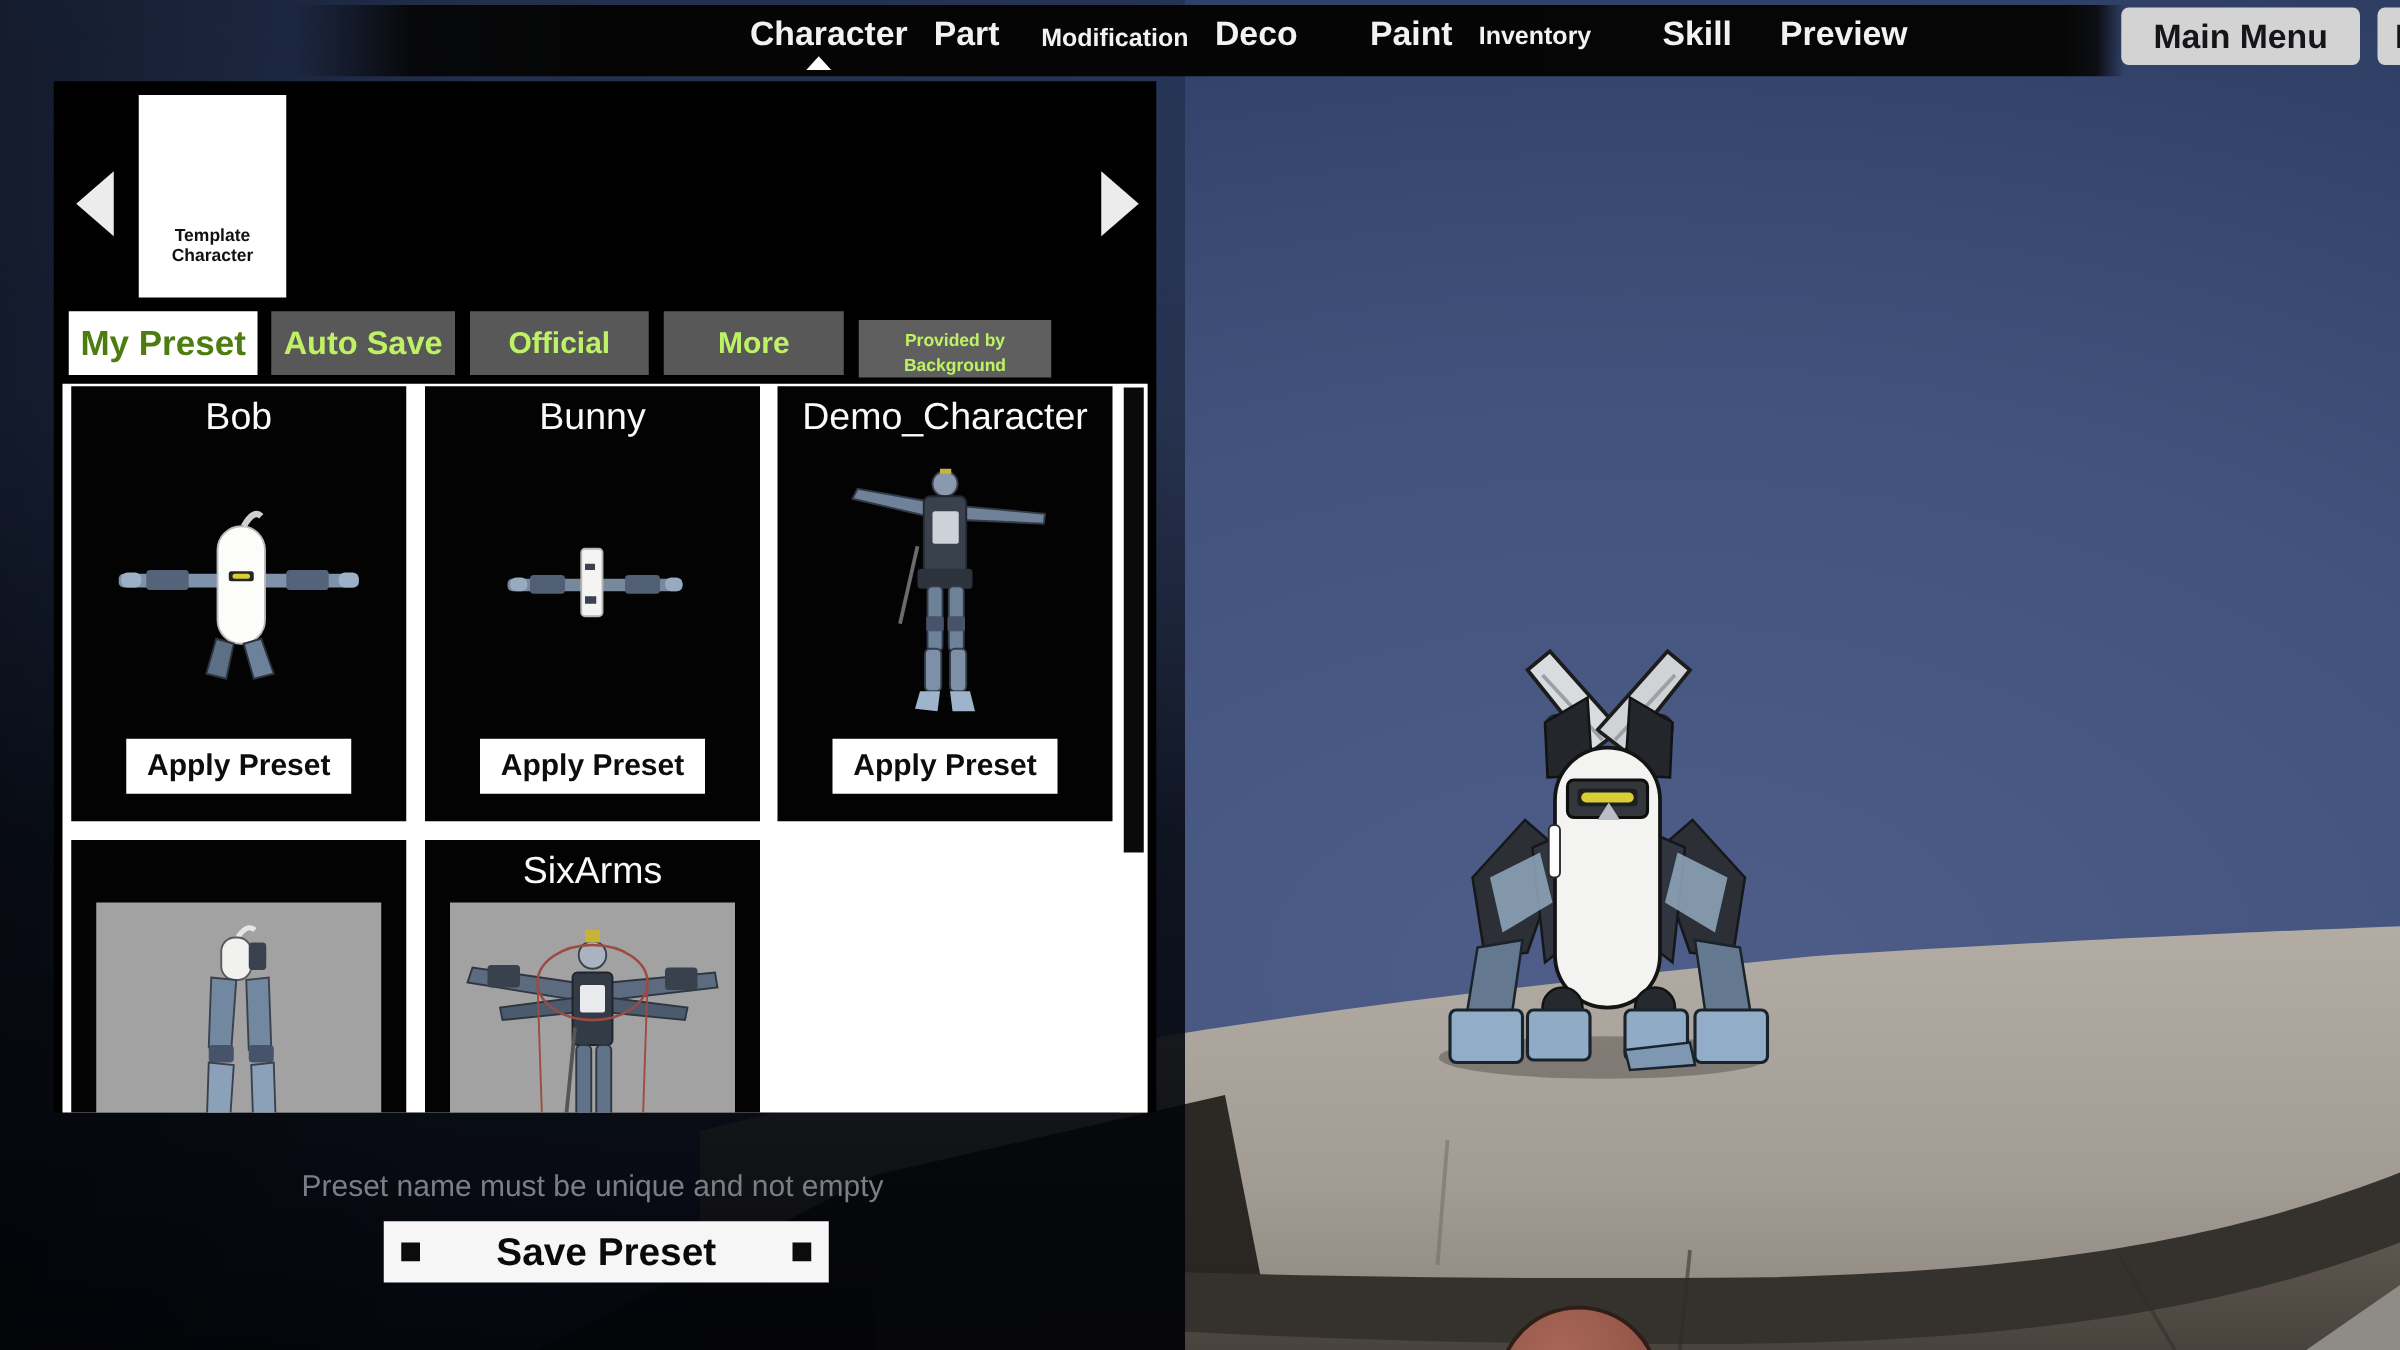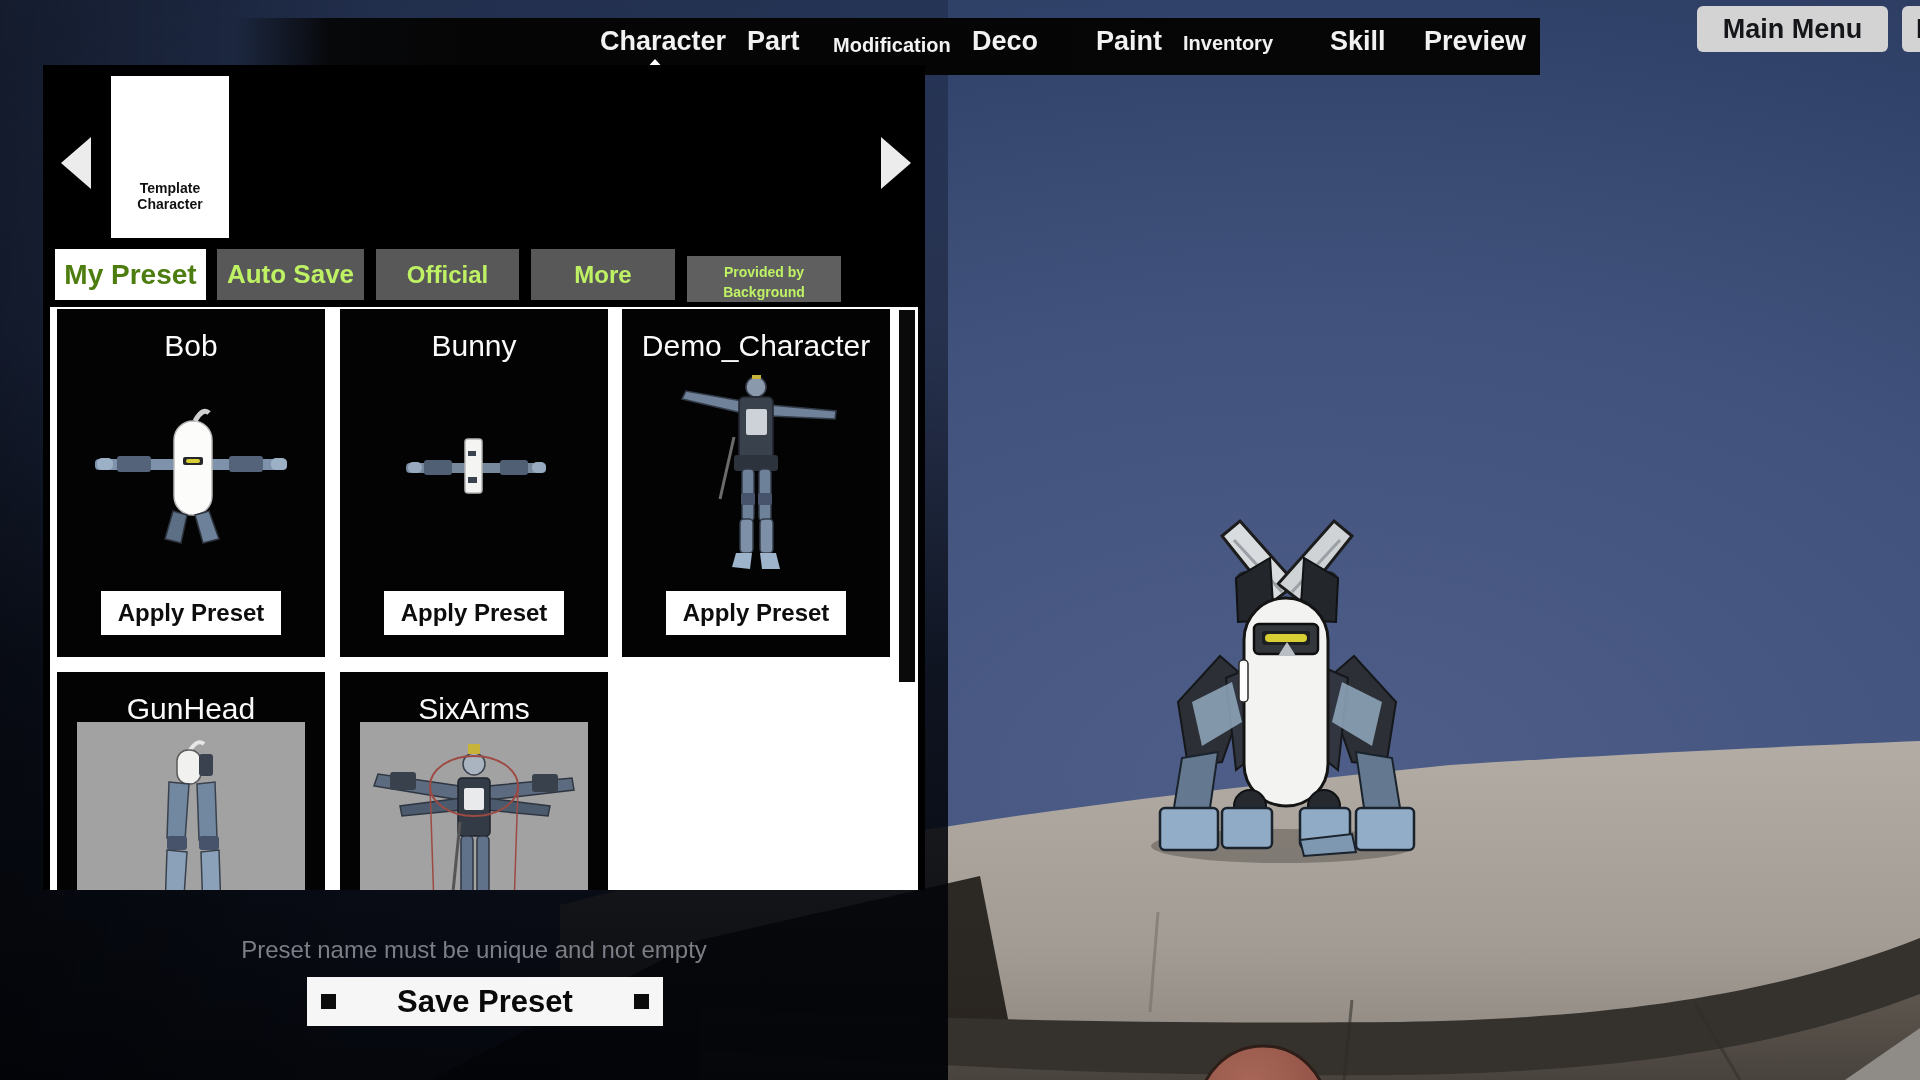--- a/index.html
+++ b/index.html
@@ -6,21 +6,21 @@
   #stage{position:relative;width:1920px;height:1080px;overflow:hidden;
          font-family:"Liberation Sans",sans-serif;-webkit-font-smoothing:antialiased;}
   
   #scene{position:absolute;left:0;top:0;z-index:0;}
   #left-shade{position:absolute;left:0;top:0;width:948px;height:1080px;z-index:1;pointer-events:none;
     background:
       linear-gradient(to right, rgba(0,0,0,0.35), rgba(0,0,0,0) 40%),
       linear-gradient(to bottom, rgba(14,22,42,0.30) 0%, rgba(9,14,28,0.46) 30%,
                       rgba(4,7,14,0.84) 62%, rgba(2,3,7,0.95) 100%);}
   
-  #topbar{position:absolute;left:0;top:18px;width:1540px;height:57px;z-index:3;
+  #topbar{position:absolute;left:0;top:4px;width:1920px;height:57px;z-index:3;
     background:linear-gradient(90deg, rgba(5,5,5,0) 235px, rgba(5,5,5,0.92) 330px,
       #050505 480px, #060606 1650px, rgba(6,6,6,0.85) 1678px, rgba(6,6,6,0) 1700px);}
   .nav-item{position:absolute;top:6px;color:#f2f2f2;font-weight:bold;font-size:27px;
     line-height:34px;cursor:pointer;white-space:nowrap;}
   .nav-sm{font-size:20px;top:10px;}
   .nav-md{font-size:20px;top:8px;}
   .caret-up{position:absolute;left:645px;top:41px;width:0;height:0;
     border-left:10px solid transparent;border-right:10px solid transparent;
     border-bottom:11px solid #ffffff;}
   .menu-btn{position:absolute;top:6px;height:46px;background:#d3d3d3;border-radius:6px;
@@ -41,21 +41,21 @@
   .tab{position:absolute;top:184px;height:51px;box-sizing:border-box;text-align:center;
     color:#bef264;font-weight:bold;font-size:26px;line-height:51px;cursor:pointer;background:#585858;}
   #tab-my-preset{left:12px;width:151px;background:#ffffff;color:#4d7c0f;font-size:28px;}
   #tab-auto-save{left:174px;width:147px;}
   #tab-official-preset{left:333px;width:143px;font-size:24px;}
   #tab-more-source{left:488px;width:144px;font-size:24px;}
   #tab-provided{left:644px;width:154px;top:191px;height:46px;background:#5f5f5f;
     font-size:14px;line-height:20px;padding-top:6px;}
   #preset-list{position:absolute;left:7px;top:242px;width:868px;height:583px;background:#ffffff;overflow:hidden;}
   .card{position:absolute;width:268px;height:348px;background:#030303;cursor:pointer;}
-  .card-title{margin-top:20px;text-align:center;color:#fafafa;font-size:30px;font-weight:normal;}
+  .card-title{margin-top:8px;text-align:center;color:#fafafa;font-size:30px;font-weight:normal;}
   .card-thumb{position:absolute;left:0;top:50px;width:268px;height:220px;}
   .thumb-gray{position:absolute;left:20px;top:50px;width:228px;height:292px;background:#a2a2a2;}
   .apply-btn{position:absolute;left:44px;bottom:22px;width:180px;height:44px;background:#ffffff;
     color:#0d0d0d;font-weight:bold;font-size:24px;line-height:44px;text-align:center;cursor:pointer;}
   #card-bob{left:7px;top:2px;}  #card-bunny{left:290px;top:2px;}  #card-demo{left:572px;top:2px;}
   #card-gunhead{left:7px;top:365px;} #card-sixarms{left:290px;top:365px;}
   #scrollbar-track{position:absolute;left:846px;top:0;width:22px;height:583px;background:#ffffff;cursor:pointer;}
   #scrollbar-thumb{position:absolute;left:3px;top:3px;width:16px;height:372px;background:#0a0a0a;cursor:pointer;}
   
   #footer-hint{position:absolute;left:0;top:936px;width:948px;text-align:center;z-index:5;
@@ -237,21 +237,20 @@
           <rect x="136" y="134" width="14" height="12" rx="2" fill="#46536a"></rect>
           <rect x="118" y="160" width="13" height="34" rx="4" fill="#7d90a8" stroke="#333b48" stroke-width="1.5"></rect>
           <rect x="138" y="160" width="13" height="34" rx="4" fill="#7d90a8" stroke="#333b48" stroke-width="1.5"></rect>
           <polygon points="114,194 130,194 128,210 110,208" fill="#9db4cc"></polygon>
           <polygon points="138,194 154,194 158,210 140,210" fill="#9db4cc"></polygon>
         </svg>
         <div class="apply-btn">Apply Preset</div>
       </div>
 
       <div class="card" id="card-gunhead">
-        <div class="card-title">GunHead</div>
         <div class="thumb-gray">
           <svg width="228" height="292" viewBox="0 0 228 292">
             <path d="M 112 30 Q 120 16 127 22" stroke="#e6e6e6" stroke-width="4" fill="none"></path>
             <rect x="100" y="28" width="24" height="34" rx="11" fill="#f1f1ef" stroke="#5a5a5a" stroke-width="1.5"></rect>
             <rect x="122" y="32" width="14" height="22" rx="3" fill="#3a4250"></rect>
             <polygon points="92,60 112,62 108,118 90,116" fill="#7288a0" stroke="#39414c" stroke-width="1.5"></polygon>
             <polygon points="120,62 138,60 140,116 122,118" fill="#7288a0" stroke="#39414c" stroke-width="1.5"></polygon>
             <rect x="90" y="114" width="20" height="14" rx="3" fill="#46536a"></rect>
             <rect x="122" y="114" width="20" height="14" rx="3" fill="#46536a"></rect>
             <polygon points="90,128 110,130 106,190 88,188" fill="#8ba1b9" stroke="#39414c" stroke-width="1.5"></polygon>

